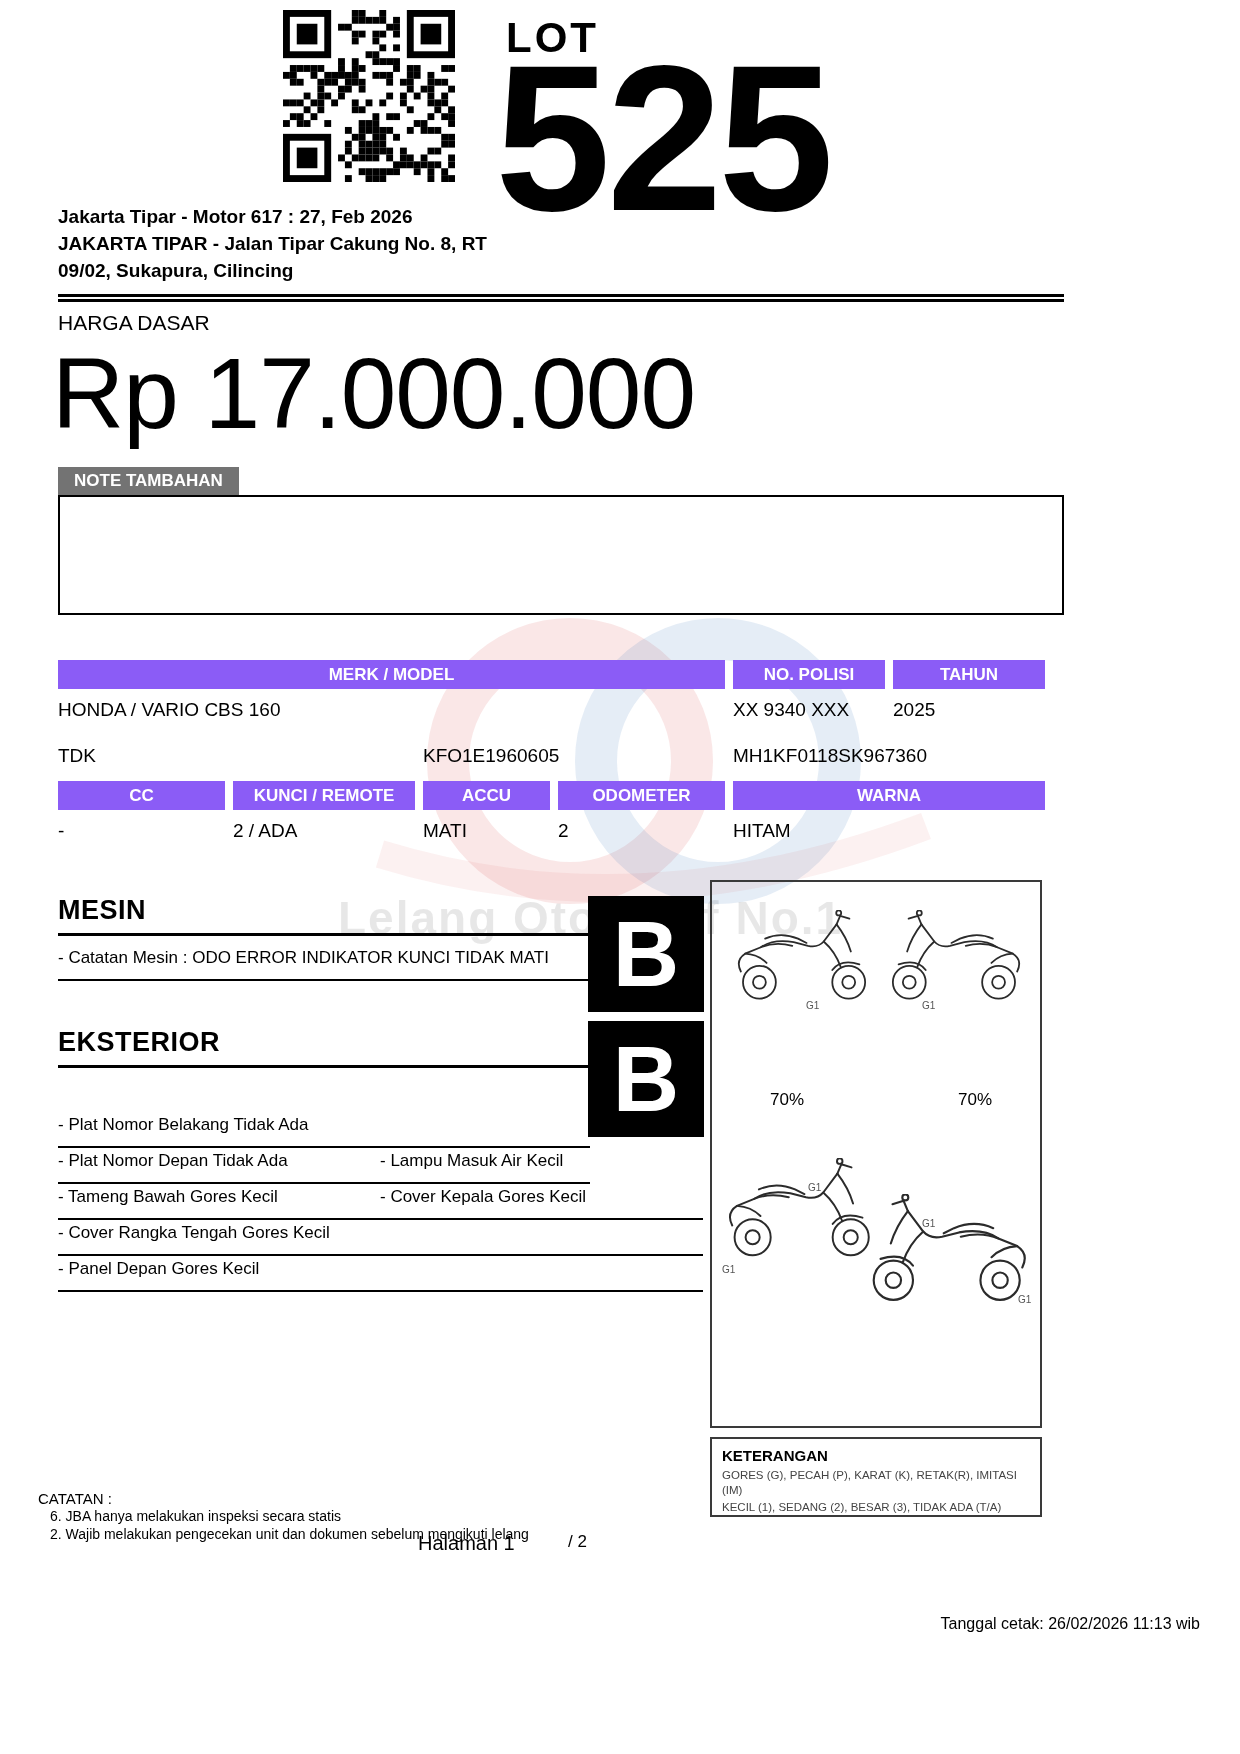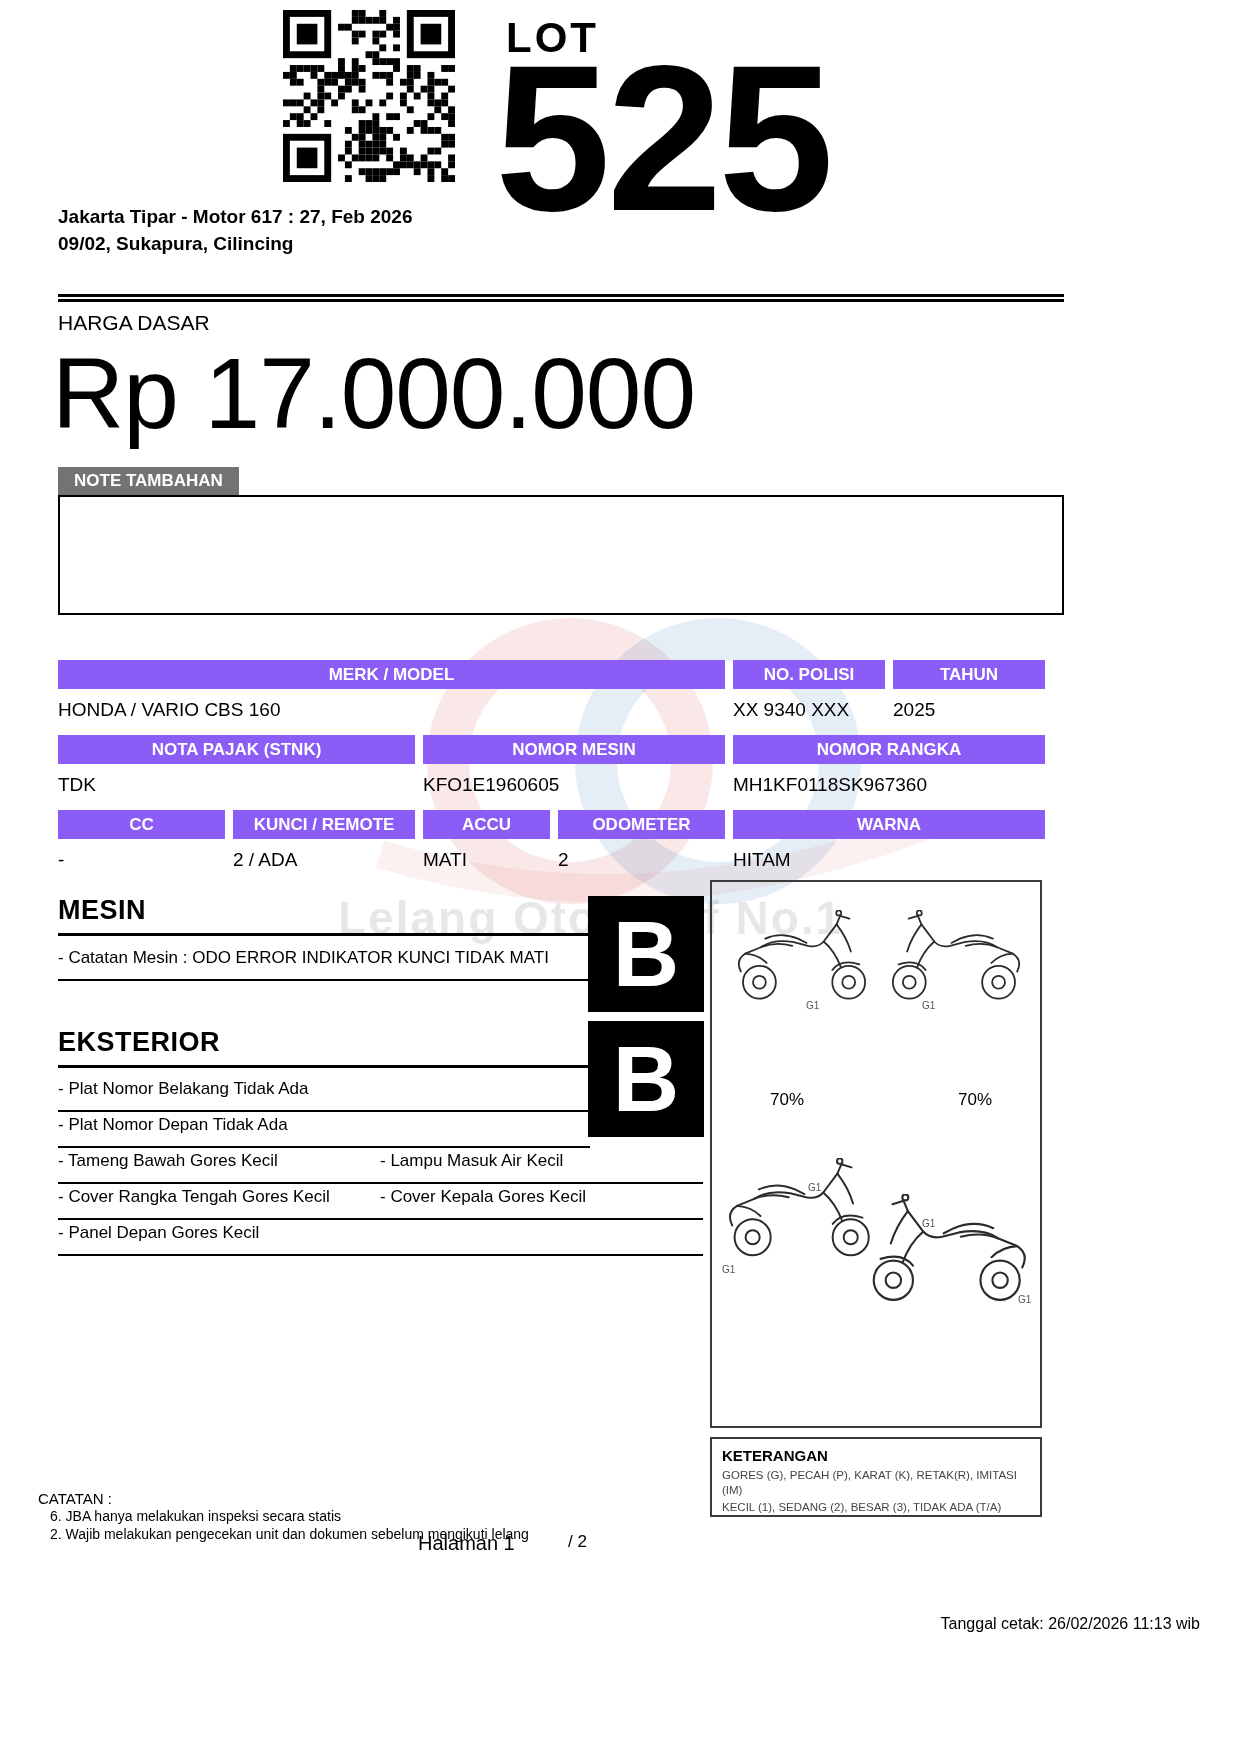--- a/index.html
+++ b/index.html
@@ -51,21 +51,21 @@
   .grade-box { width:116px; height:116px; background:#000; color:#fff;
     display:flex; align-items:center; justify-content:center;
     font-size:92px; font-weight:bold; }
   .grade-mesin { left:588px; top:896px; }
   .grade-eks   { left:588px; top:1021px; }
 
   .eks-title { left:58px; top:1027px; }
   .eks-rule { left:58px; top:1065px; width:532px; height:3px; background:#000; }
   .eks-row { left:58px; display:flex; font-size:17px; line-height:22px;
     padding-bottom:10px; border-bottom:2px solid #000; }
-  .eks-row .cell-l { width:322px; }
+  .eks-row .cell-l { width:322px;margin-top:36px; }
   .eks-row .cell-r { flex:1; }
   .w-narrow { width:532px; } .w-wide { width:645px; }
   .r0{top:1078px} .r1{top:1114px} .r2{top:1150px} .r3{top:1186px} .r4{top:1222px}
 
   
   .diagram-box { left:710px; top:880px; width:332px; height:548px; border:2px solid #3a3a3a; }
   .bike { position:absolute; }
   .flip { transform:scaleX(-1); }
   .pct { position:absolute; font-size:17px; }
   .pct-l { left:58px; top:208px; }
@@ -325,20 +325,21 @@
         <rect x="95.2" y="163.2" width="6.8" height="6.8"></rect>
         <rect x="142.8" y="163.2" width="6.8" height="6.8"></rect>
         <rect x="156.4" y="163.2" width="6.8" height="6.8"></rect>
         <rect x="163.2" y="163.2" width="6.8" height="6.8"></rect>
       </svg>
   </div>
   <div class="abs lot-label">LOT</div>
   <div class="abs lot-number">525</div>
   <div class="abs venue">
     <div>Jakarta Tipar - Motor 617 : 27, Feb 2026</div>
+    <div>JAKARTA TIPAR - Jalan Tipar Cakung No. 8, RT</div>
     <div>09/02, Sukapura, Cilincing</div>
   </div>
 
   <div class="abs double-rule"></div>
 
   <div class="abs price-label">HARGA DASAR</div>
   <div class="abs price-value">Rp 17.000.000</div>
 
   <div class="abs note-label">NOTE TAMBAHAN</div>
   <div class="abs note-box"></div>
@@ -346,25 +347,20 @@
   <div class="abs spec-table">
     <div class="spec-row">
       <div class="hdr w-mm">MERK / MODEL</div>
       <div class="hdr w-pol">NO. POLISI</div>
       <div class="hdr w-thn">TAHUN</div>
     </div>
     <div class="spec-row">
       <div class="val w-mm">HONDA / VARIO CBS 160</div>
       <div class="val w-pol">XX 9340 XXX</div>
       <div class="val w-thn">2025</div>
-    </div>
-    <div class="spec-row">
-      <div class="hdr w-stnk">NOTA PAJAK (STNK)</div>
-      <div class="hdr w-mesin">NOMOR MESIN</div>
-      <div class="hdr w-rangka">NOMOR RANGKA</div>
     </div>
     <div class="spec-row">
       <div class="val w-stnk">TDK</div>
       <div class="val w-mesin">KFO1E1960605</div>
       <div class="val w-rangka">MH1KF0118SK967360</div>
     </div>
     <div class="spec-row">
       <div class="hdr w-cc">CC</div>
       <div class="hdr w-kunci">KUNCI / REMOTE</div>
       <div class="hdr w-accu">ACCU</div>

